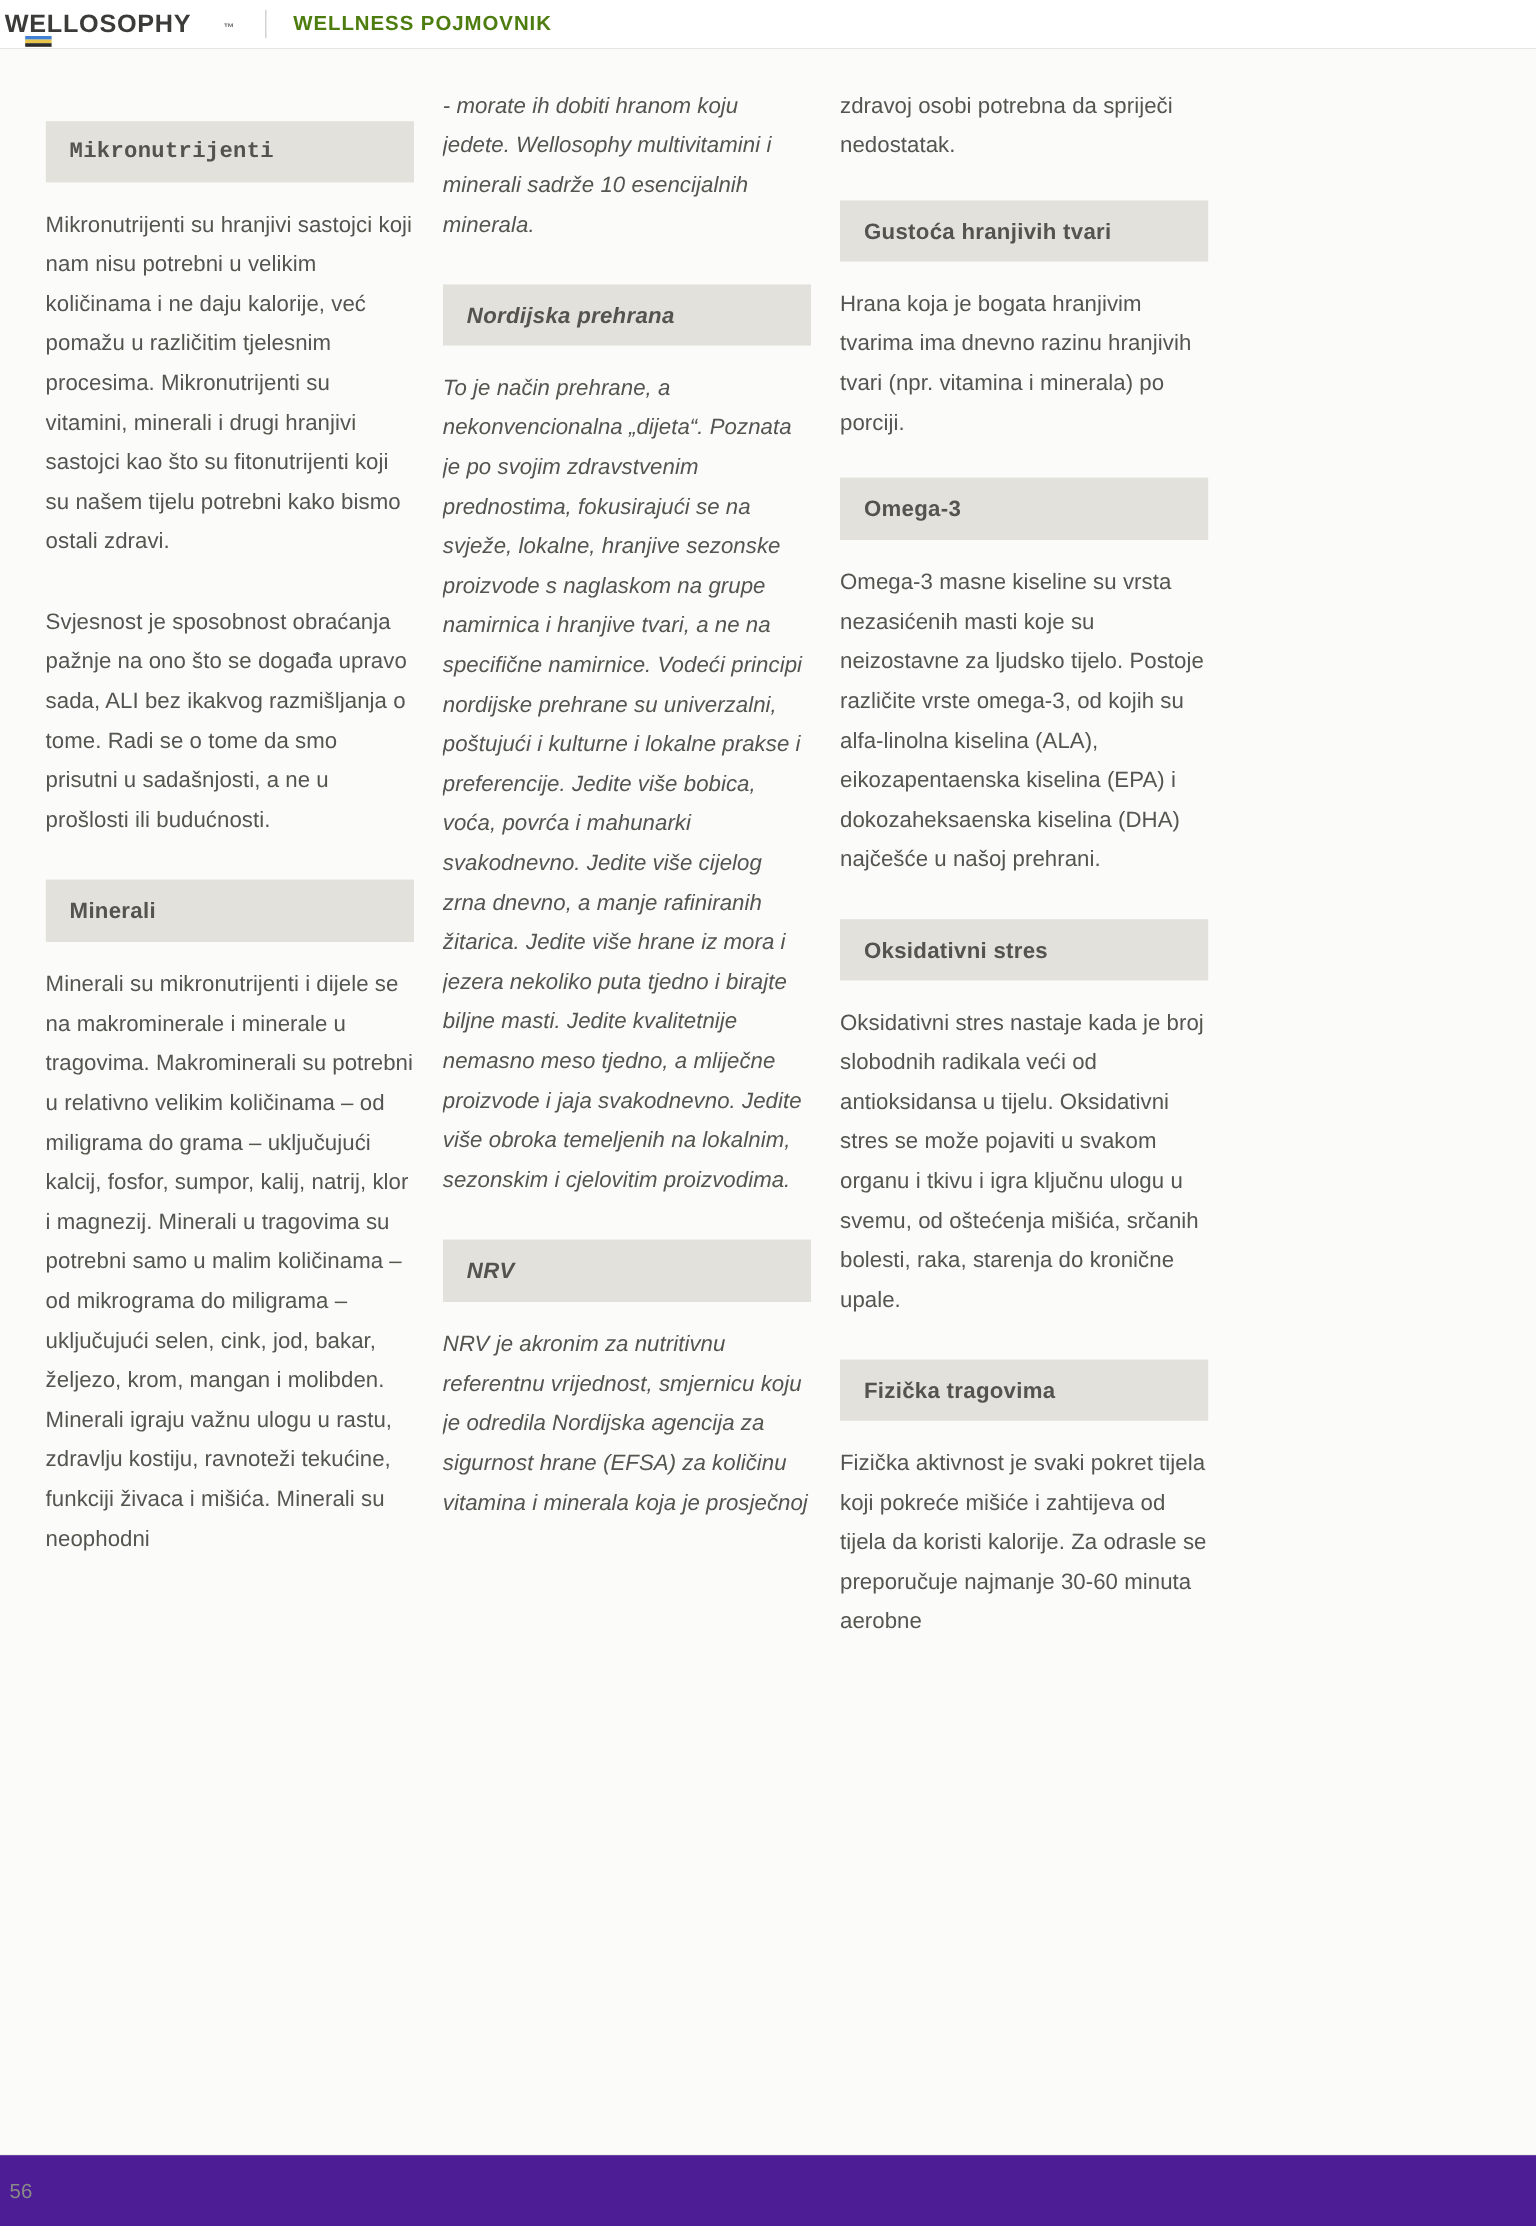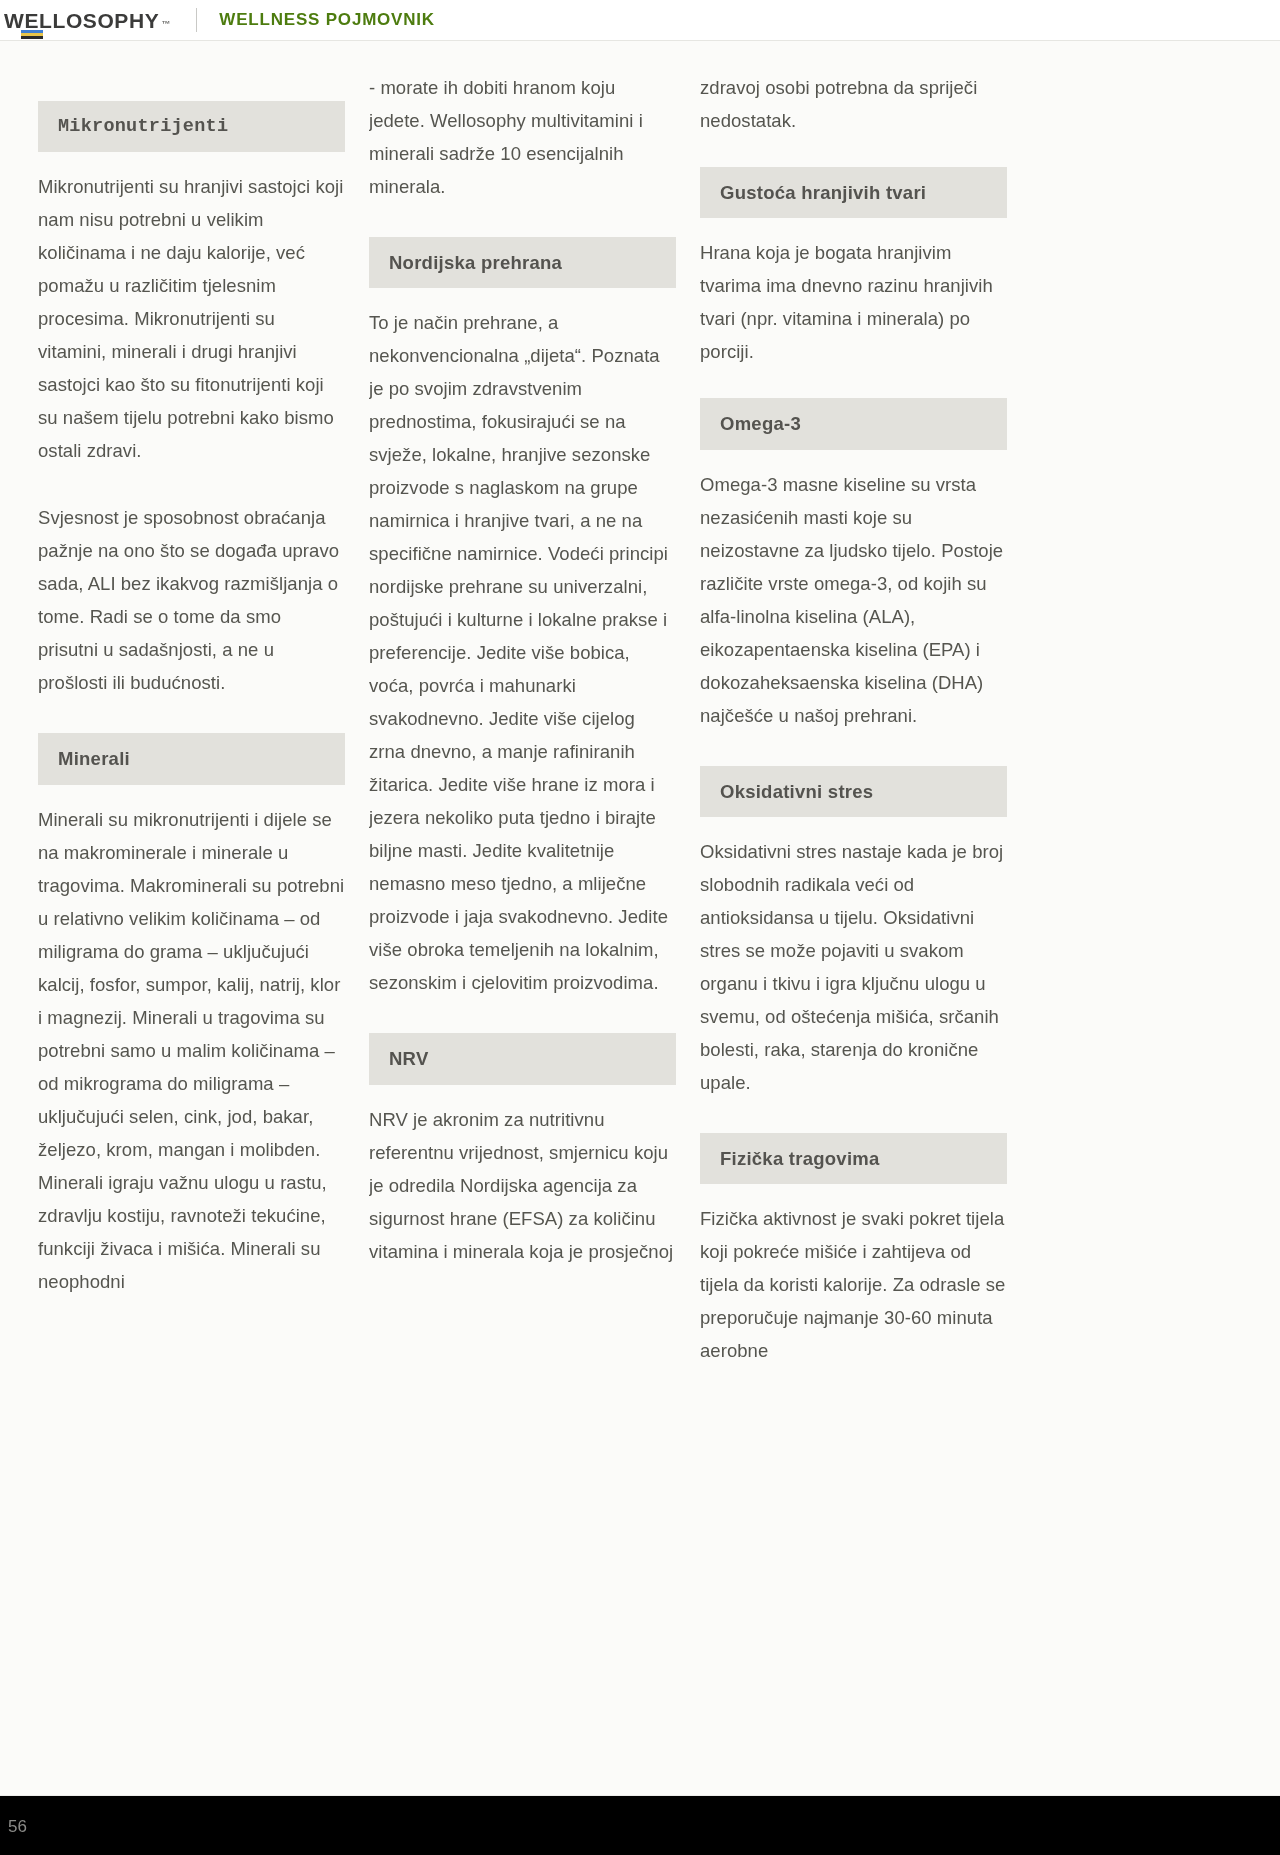--- a/index.html
+++ b/index.html
@@ -13,21 +13,21 @@
     overflow:hidden;
   }
 
   
   .page-header{
     position:absolute; top:0; left:0; width:1280px; height:40px;
     display:flex; align-items:center; gap:0px;
     padding-left:4px;
     background:#ffffff;
   }
-  .logo-wrap{ position:relative; display:flex; align-items:baseline; }
+  .logo-wrap{ position:relative; display:flex; align-items:baseline;gap:25px; }
   .logo-text{
     font-size:21px; font-weight:700; letter-spacing:0.6px;
     color:#3b3b3a; line-height:1;
     font-family:"Liberation Sans", sans-serif;
   }
   .logo-tm{
     font-size:9px; font-weight:700; color:#6f6f6d;
     margin-left:2px; position:relative; top:-1px;
   }
   .logo-stripes{
@@ -60,21 +60,21 @@
     display:flex;
     gap:24px;
     padding:0 36px 0 38px;
     height:100%;
   }
   .col{
     width:307px;
     position:relative;
     overflow:hidden;
   }
-  .col-2{ width:307px; }
+  .col-2{ width:307px;font-style:italic; }
   .col-3{ width:307px; }
 
   h2.sec-head{
     background:#e2e1dc;
     color:#54534f;
     font-size:18.5px;
     font-weight:700;
     letter-spacing:0.25px;
     padding:15px 18px 15px 20px;
     margin:0 0 18px 0;
@@ -91,21 +91,21 @@
   }
   .spacer-lg{ height:34px; }
   .spacer-md{ height:30px; }
 
   
   .col-1 .sec-head:first-child{ margin-top:30px;font-family:Liberation Mono, monospace; }
 
   
   .page-footer{
     position:absolute; left:0; bottom:0; width:1280px; height:60px;
-    background:#000000;
+    background:#4c1d95;
   }
   .footer-rule{
     position:absolute; top:0; left:0; width:1280px; height:1px;
     background:#ededea;
   }
   .page-num{
     position:absolute; left:8px; top:22px;
     font-size:17px; color:#8a8a87; font-weight:400;
   }
 </style>

